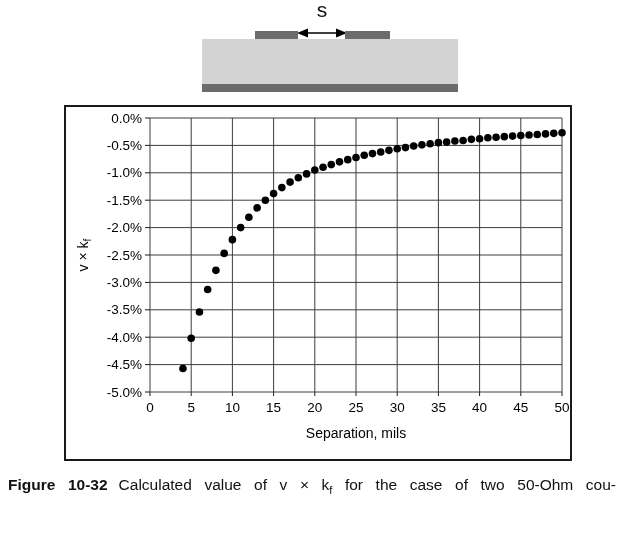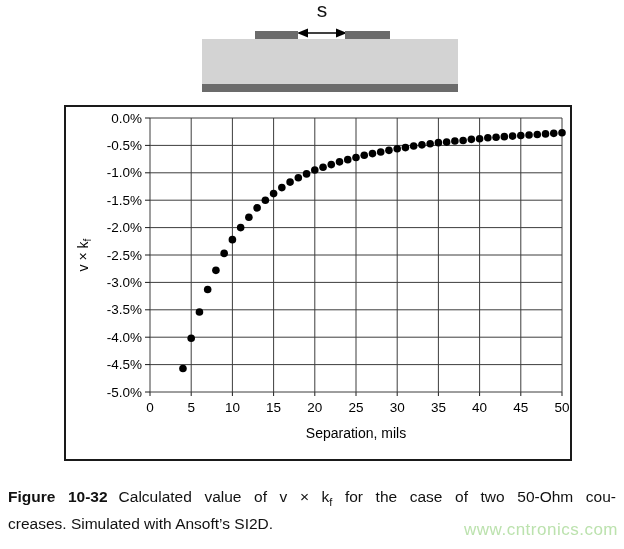--- a/index.html
+++ b/index.html
@@ -23,21 +23,21 @@
   }
   .spacing-arrow{position:absolute;left:296px;top:26px;}
   
   .chart-wrap{position:absolute;left:64px;top:105px;width:508px;height:356px;}
   
   .caption{
     position:absolute;left:8px;top:474px;width:608px;
     font-size:15.5px;line-height:22px;color:#111;
   }
   .cap-line{white-space:normal;}
-  .justify{text-align:justify;text-align-last:justify;margin-top:12px;-moz-text-align-last:justify;}
+  .justify{text-align:justify;text-align-last:justify;-moz-text-align-last:justify;}
   .gap{display:inline-block;width:11px;}
   .watermark{
     position:absolute;right:-2px;top:45px;
     font-size:17px;letter-spacing:0.5px;
   }
   sub{font-size:11px;}
 </style>
 </head>
 <body>
 
@@ -172,17 +172,15 @@
         <circle cx="489.76" cy="28.344" r="3.8" fill="#000000"></circle>
         <circle cx="498" cy="27.796" r="3.8" fill="#000000"></circle>
         <text x="292" y="333" text-anchor="middle" font-size="14" fill="#000">Separation, mils</text>
         <text x="24" y="150" text-anchor="middle" font-size="14" fill="#000" transform="rotate(-90 24 150)">v × k<tspan dy="3" font-size="10">f</tspan></text>
         <rect x="1" y="1" width="506" height="354" fill="none" stroke="#1a1a1a" stroke-width="2"></rect>
       </svg>
   </div>
 
   <div class="caption">
     <div class="cap-line justify"><b>Figure 10-32</b><span class="gap"></span><span>Calculated value of v × k</span><sub>f</sub><span> for the case of two 50-Ohm cou-</span></div>
-    <div class="cap-line">creases. Simulated with Ansoft’s SI2D.</div>
-    <span class="watermark" style="color: rgb(188, 226, 174);">www.cntronics.com</span>
   </div>
 
 </div>
 
 </body></html>

